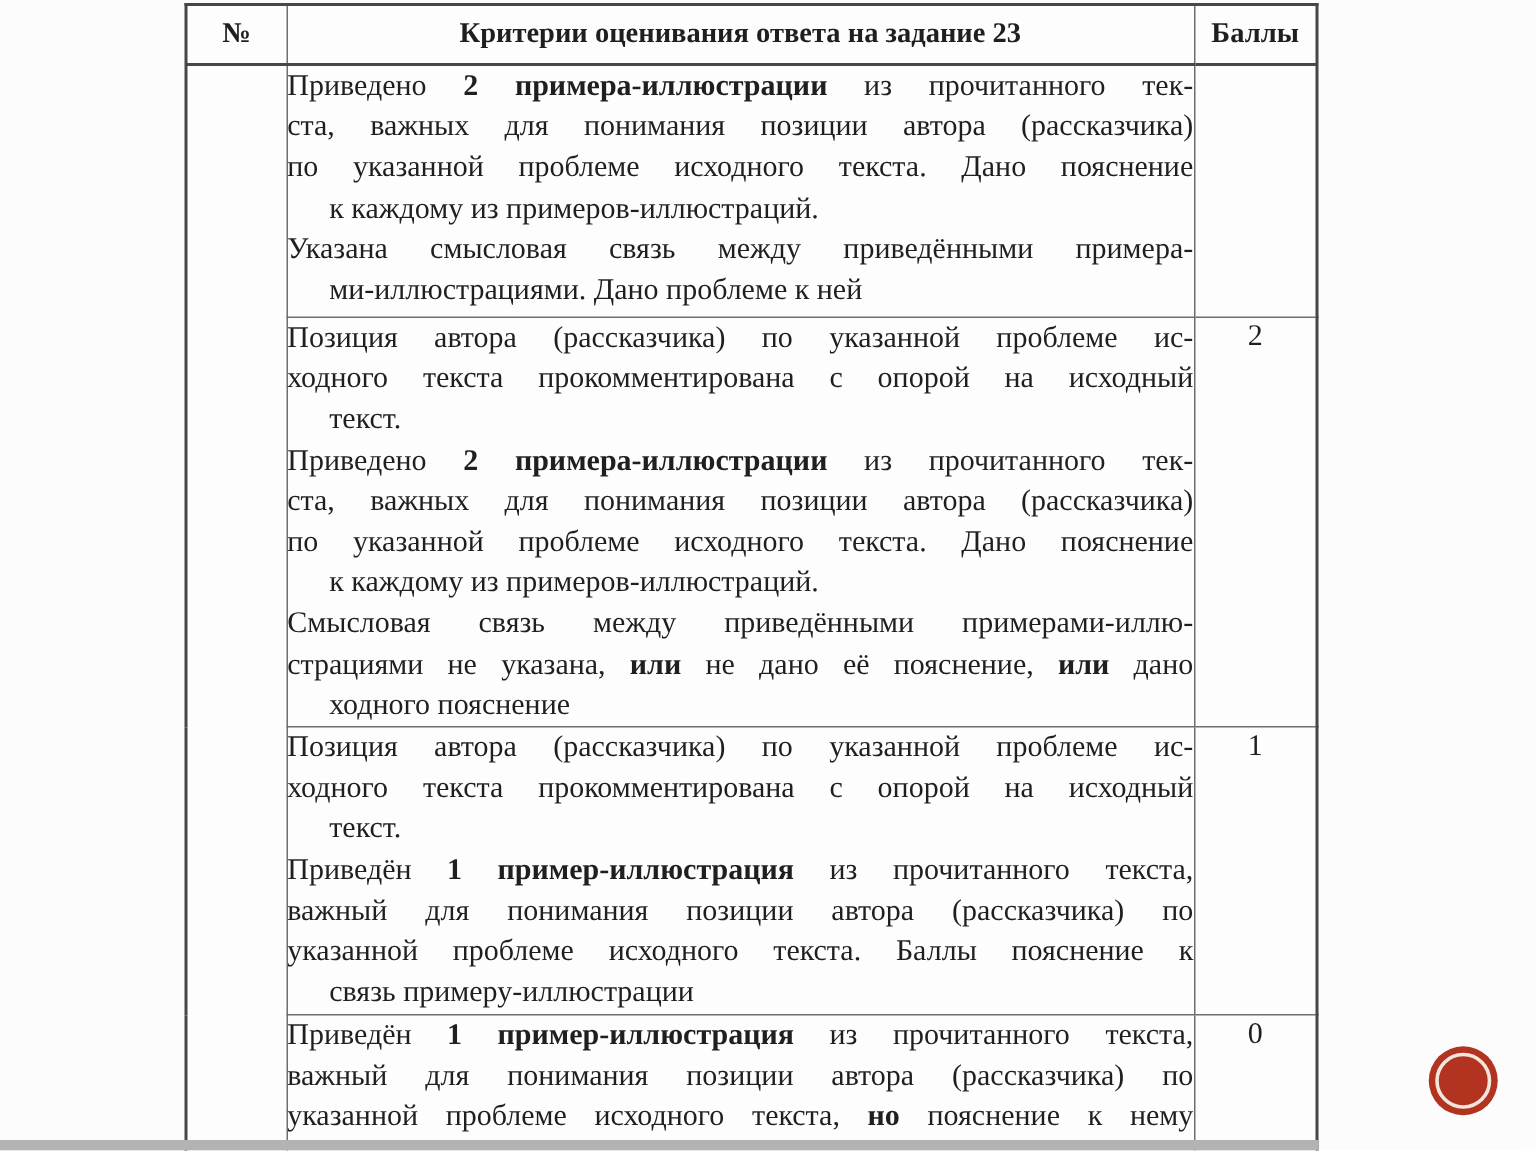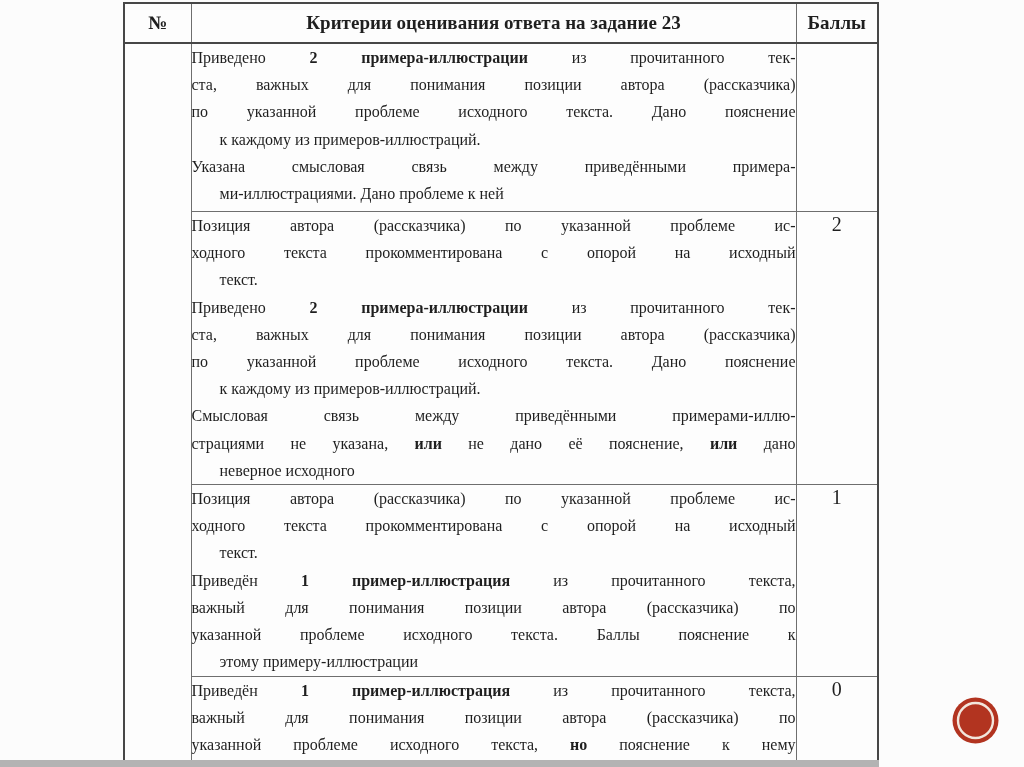--- a/index.html
+++ b/index.html
@@ -29,21 +29,21 @@
   table.crit thead th{
     border-bottom:2px solid #474747;
     font-size:19px;font-weight:bold;
     text-align:center;vertical-align:middle;
     height:38px;
     background:#fdfdfd;
   }
   td.num-cell{background:#fdfdfd;}
   td.text-cell{
     padding:6px 10px 0 12px;
-    font-size:16px;line-height:27.2px;
+    font-size:20px;line-height:27.2px;
     background:#fdfdfd;
   }
   td.score-cell{
     text-align:center;
     font-size:20px;line-height:24px;
     padding-top:10px;
     background:#fdfdfd;
   }
   .ln{text-align:justify;text-align-last:justify;}
   .ln.end{text-align-last:auto;margin-left:28px;}
@@ -98,33 +98,33 @@
           <td class="text-cell">
             <div class="ln">Позиция автора (рассказчика) по указанной проблеме ис-</div>
             <div class="ln">ходного текста прокомментирована с опорой на исходный</div>
             <div class="ln end">текст.</div>
             <div class="ln">Приведено <b>2 примера-иллюстрации</b> из прочитанного тек-</div>
             <div class="ln">ста, важных для понимания позиции автора (рассказчика)</div>
             <div class="ln">по указанной проблеме исходного текста. Дано пояснение</div>
             <div class="ln end">к каждому из примеров-иллюстраций.</div>
             <div class="ln">Смысловая связь между приведёнными примерами-иллю-</div>
             <div class="ln">страциями не указана, <b>или</b> не дано её пояснение, <b>или</b> дано</div>
-            <div class="ln end">неверное исходного</div>
+            <div class="ln end">ходного пояснение</div>
           </td>
           <td class="score-cell">2</td>
         </tr>
         <tr class="r3">
           <td class="text-cell">
             <div class="ln">Позиция автора (рассказчика) по указанной проблеме ис-</div>
             <div class="ln">ходного текста прокомментирована с опорой на исходный</div>
             <div class="ln end">текст.</div>
             <div class="ln">Приведён <b>1 пример-иллюстрация</b> из прочитанного текста,</div>
             <div class="ln">важный для понимания позиции автора (рассказчика) по</div>
             <div class="ln">указанной проблеме исходного текста. Баллы пояснение к</div>
-            <div class="ln end">этому примеру-иллюстрации</div>
+            <div class="ln end">связь примеру-иллюстрации</div>
           </td>
           <td class="score-cell">1</td>
         </tr>
         <tr class="r4">
           <td class="text-cell">
             <div class="ln">Приведён <b>1 пример-иллюстрация</b> из прочитанного текста,</div>
             <div class="ln">важный для понимания позиции автора (рассказчика) по</div>
             <div class="ln">указанной проблеме исходного текста, <b>но</b> пояснение к нему</div>
             <div class="ln end">отсутствует</div>
           </td>

